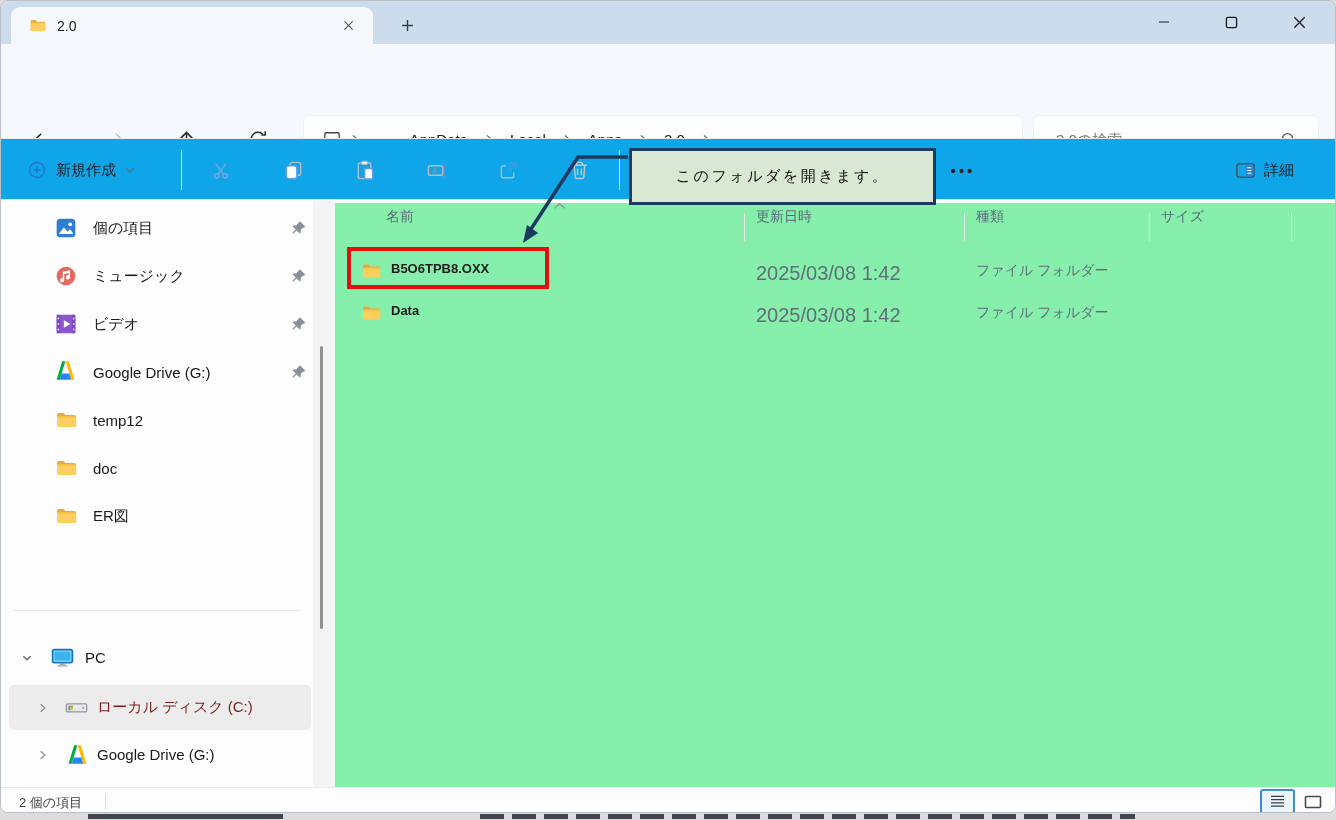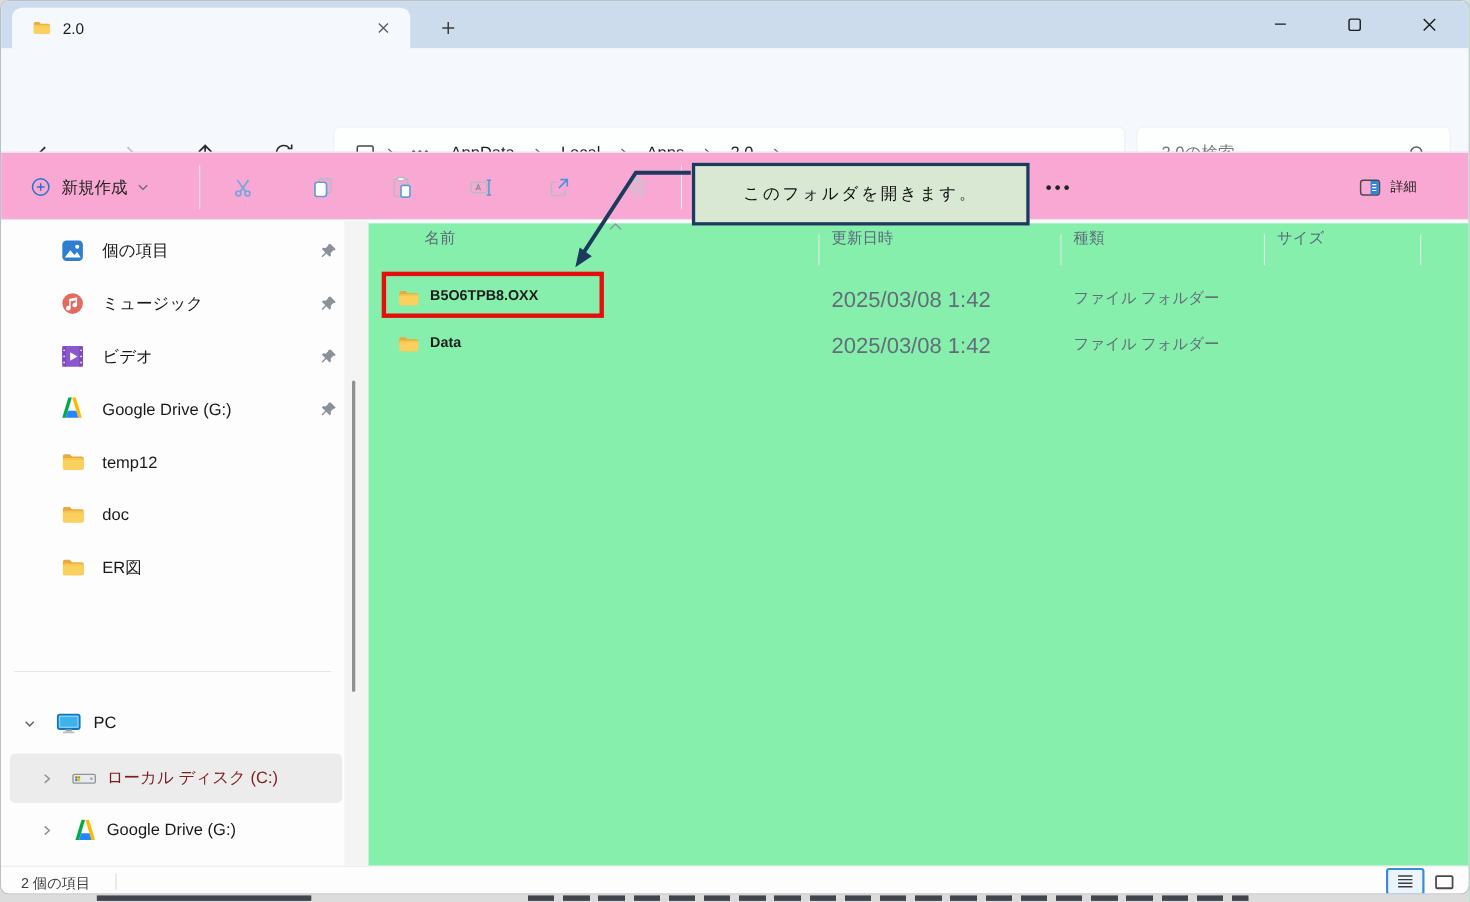--- a/index.html
+++ b/index.html
@@ -25,28 +25,28 @@
   .navbar { position:absolute; left:0; top:43px; width:100%; height:94px; background:#f5f9fd; }
   .navbtn { position:absolute; top:75px; width:40px; height:40px; border-radius:5px; display:flex; align-items:center; justify-content:center; }
   .crumbbox { position:absolute; left:302px; top:71px; width:720px; height:48px; background:#fdfefe; border:1px solid #eef1f4; border-radius:6px; display:flex; align-items:center; padding:0 14px 0 18px; gap:4px; }
   .crumbseg { font-size:15px; color:#1b1b1b; padding:4px 8px; border-radius:4px; white-space:nowrap; }
   .crumbchev { display:flex; align-items:center; padding:0 5px; }
   .crumbdots { font-size:11px; letter-spacing:2px; color:#3c3c3c; padding:0 6px; }
   .searchbox { position:absolute; left:1032px; top:71px; width:286px; height:48px; background:#fdfefe; border:1px solid #eef1f4; border-radius:6px; }
   .searchbox input { position:absolute; left:22px; top:0; width:230px; height:46px; border:none; outline:none; background:transparent; font-size:15px; color:#5a6068; font-family:inherit; }
   .search-ic { position:absolute; right:20px; top:14px; }
   
-  .toolbar { position:absolute; left:0; top:137px; width:100%; height:62px; background:#f9a8d4; border-top:1px solid #e8ebee; border-bottom:1px solid #e3e6e9; }
+  .toolbar { position:absolute; left:0; top:137px; width:100%; height:62px; background:#0ea5e9; border-top:1px solid #e8ebee; border-bottom:1px solid #e3e6e9; }
   .newbtn { position:absolute; left:16px; top:13px; height:36px; display:flex; align-items:center; gap:9px; padding:0 10px; border-radius:5px; }
   .newbtn .lbl { font-size:15px; color:#1f1f1f; }
   .tooldiv { position:absolute; top:11px; width:1px; height:40px; background:#e1e4e7; }
   .toolbtn { position:absolute; top:14px; width:34px; height:34px; border-radius:5px; display:flex; align-items:center; justify-content:center; }
   .moredots { font-size:15px; letter-spacing:3px; color:#222; font-weight:bold; }
   .detailsbtn { position:absolute; left:1226px; top:13px; height:36px; display:flex; align-items:center; gap:8px; padding:0 8px; border-radius:5px; }
-  .detailsbtn .lbl { font-size:12px; color:#1b1b1b;text-align:center; }
+  .detailsbtn .lbl { font-size:15px; color:#1b1b1b;text-align:center; }
   
   .sidebar { position:absolute; left:0; top:200px; width:310px; height:586px; background:#fdfdfe; }
   .side-item { position:absolute; left:8px; width:296px; height:44px; border-radius:5px; display:flex; align-items:center; }
   .side-item .ic { position:absolute; left:46px; width:22px; height:22px; }
   .side-item .lbl { position:absolute; left:84px; font-size:15px; color:#191919; white-space:nowrap; }
   .side-item .pin { position:absolute; left:282px; width:16px; height:16px; }
   .side-div { position:absolute; left:12px; top:409px; width:288px; height:1px; background:#e6e6e6; }
   .tree-item { position:absolute; left:8px; width:302px; height:45px; border-radius:5px; display:flex; align-items:center; }
   .tree-item.sel { background:#ececec; }
   .gutter { position:absolute; left:312px; top:200px; width:22px; height:586px; background:#f4f4f4; }

